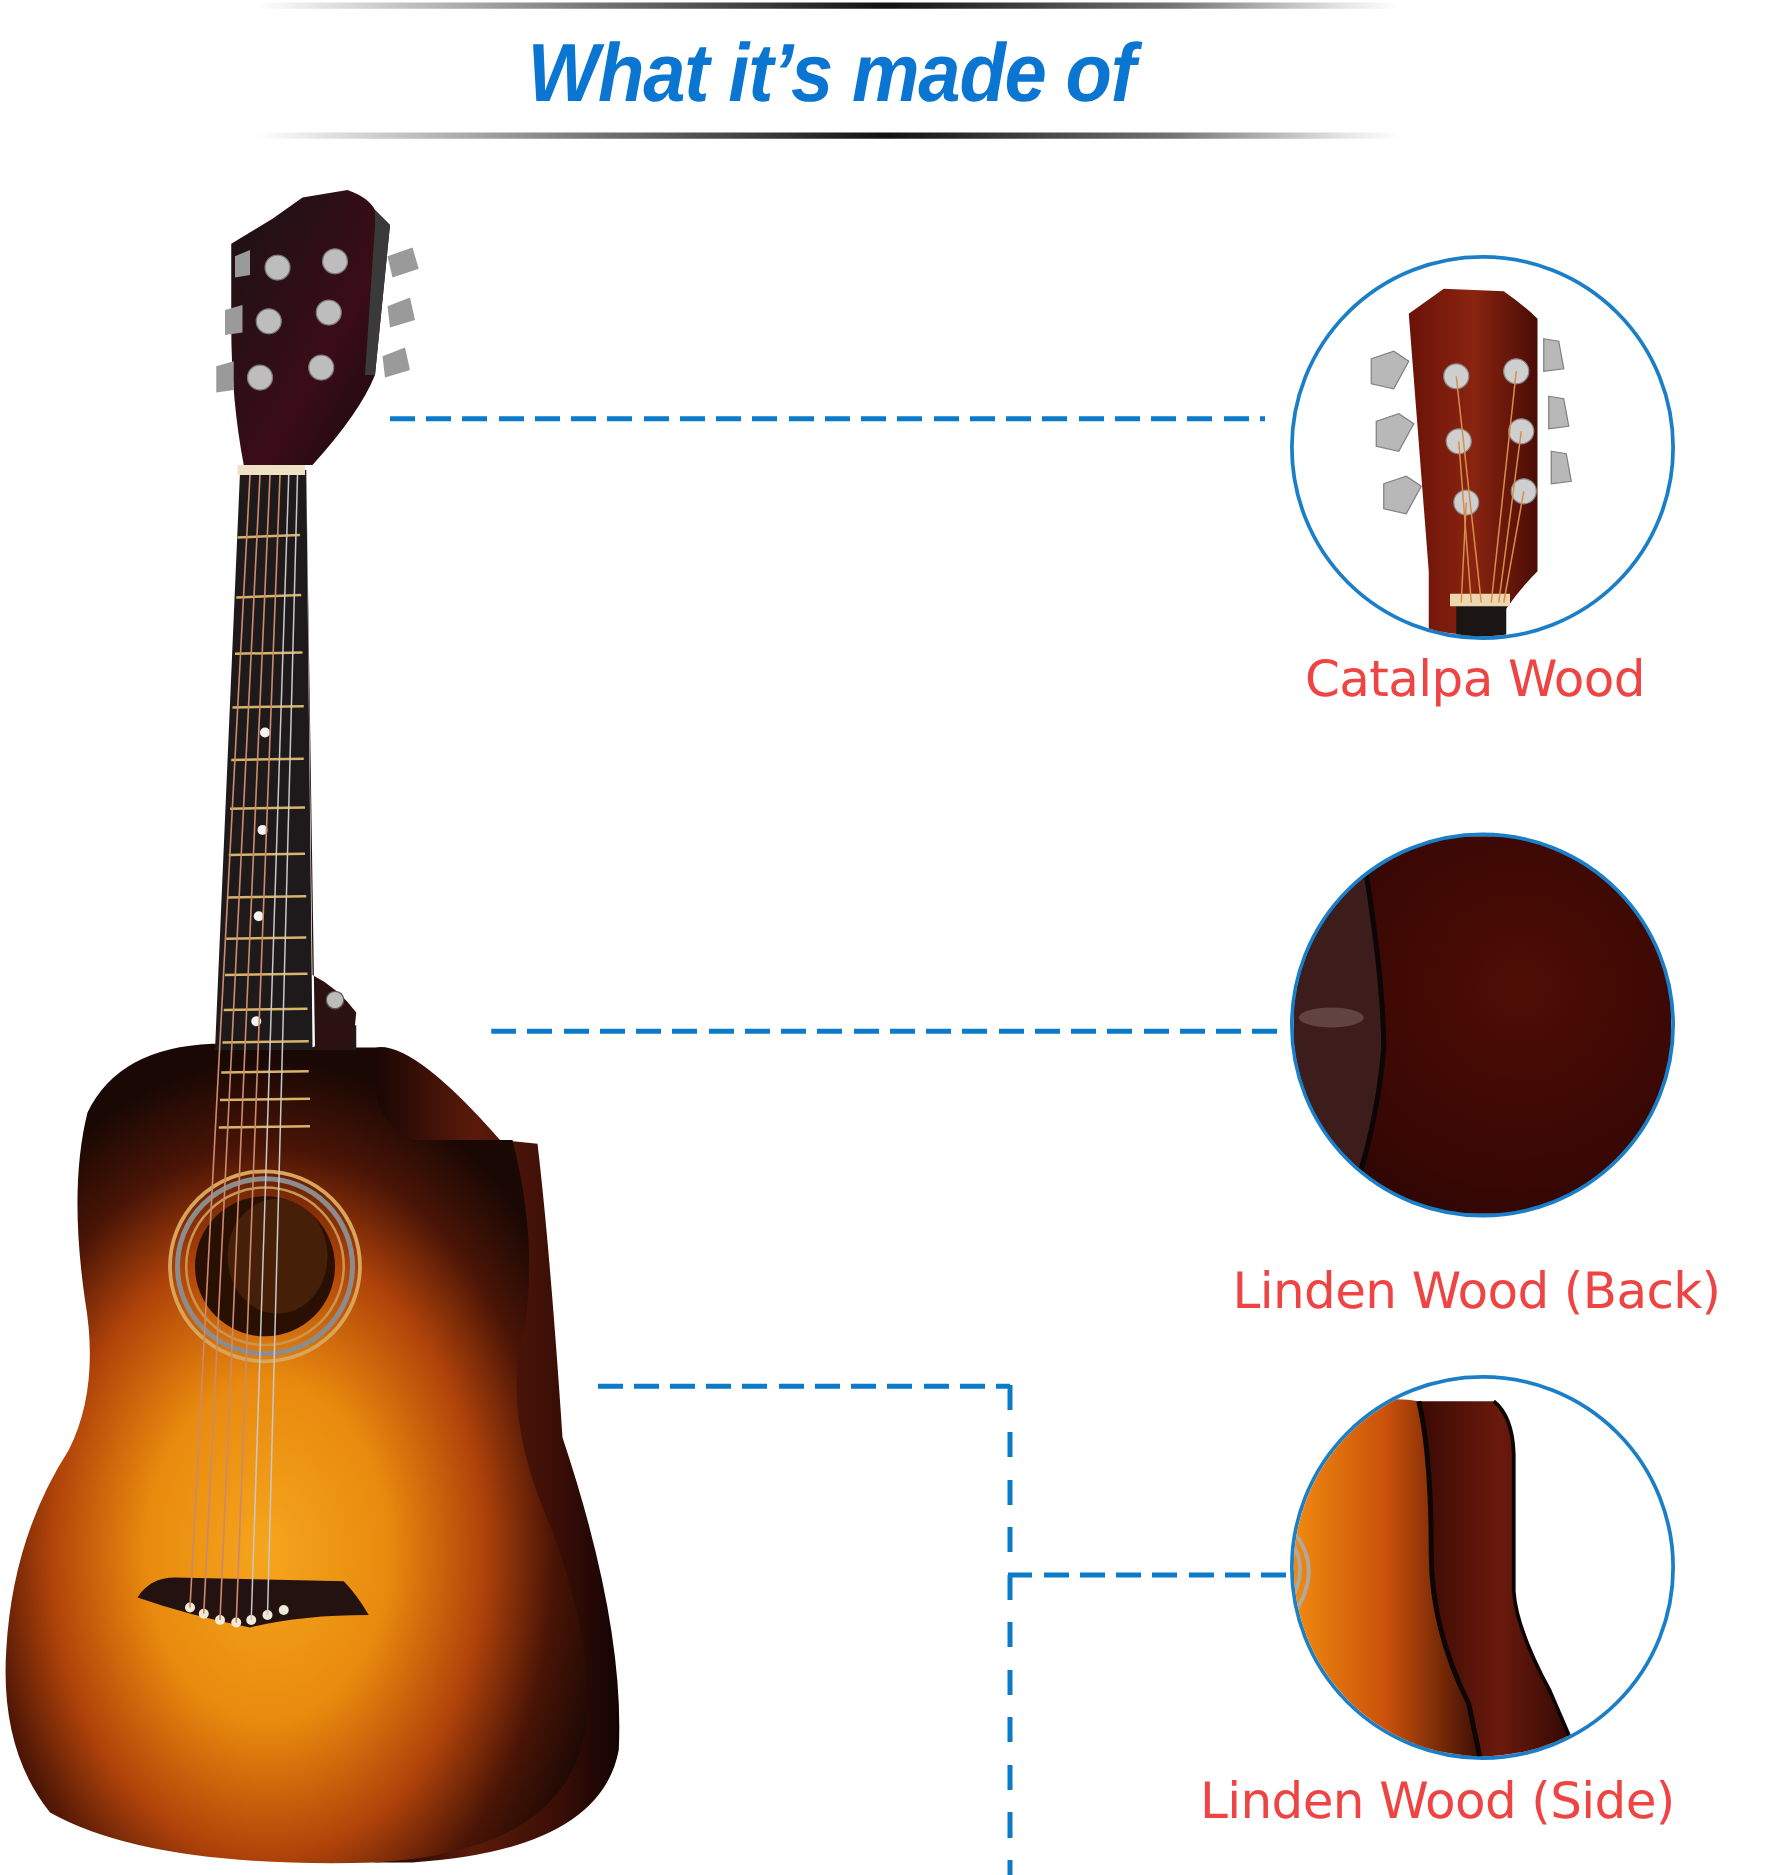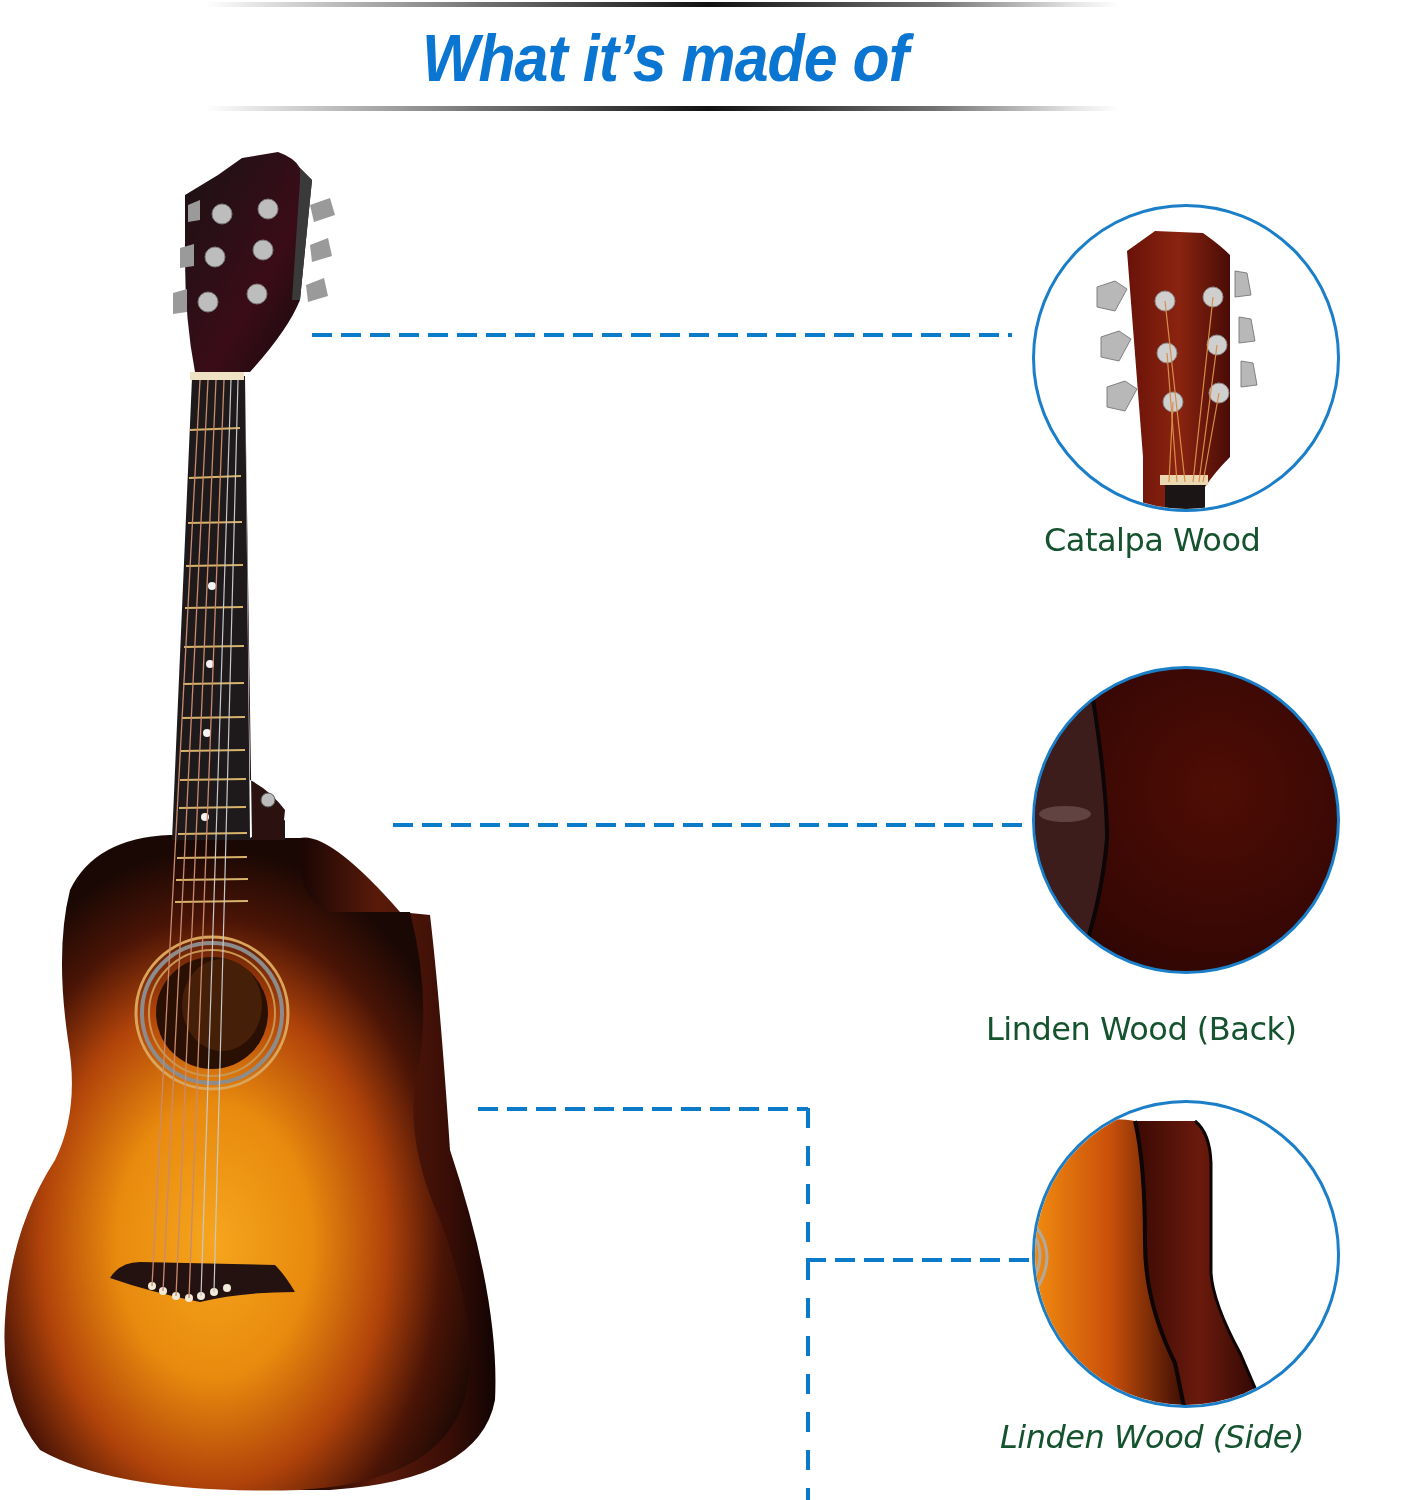--- a/index.html
+++ b/index.html
@@ -30,21 +30,21 @@
   .vdash {
     position: absolute; width: 4px;
     background: repeating-linear-gradient(180deg, #0b7bc9 0 20px, transparent 20px 38px);
   }
 
   .callout { position: absolute; }
   .circle {
     position: absolute; border: 3px solid #1a7fc8; border-radius: 50%; overflow: hidden; background: #fff;
   }
   .label {
-    position: absolute; font-family: "DejaVu Sans", sans-serif; font-size: 32px; color: #14532d;
+    position: absolute; font-family: "DejaVu Sans", sans-serif; font-size: 40px; color: #ef4444;
     white-space: nowrap; letter-spacing: -0.5px;
   }
 </style>
 </head>
 <body>
 
 <div class="rule top"></div>
 <h1 class="title">What it’s made of</h1>
 <div class="rule bottom"></div>
 
@@ -233,14 +233,14 @@
       <path d="M0 40 Q60 10 100 18 Q110 60 110 140 Q110 200 140 260 L150 308 L0 308 Z" fill="url(#burst3)"></path>
       <path d="M100 18 L160 18 Q175 30 176 60 L176 170 Q178 200 205 250 L230 308 L150 308 L140 260 Q110 200 110 140 Q110 60 100 18 Z" fill="url(#side3)"></path>
       <path d="M100 18 Q110 60 110 140 Q110 200 140 260 L150 308" fill="none" stroke="#0e0505" stroke-width="4"></path>
       <path d="M160 18 Q175 30 176 60 L176 170 Q178 200 205 250 L230 308" fill="none" stroke="#0e0505" stroke-width="3"></path>
       <g fill="none" stroke="#b0a9a0" stroke-width="3">
         <path d="M-10 120 Q20 150 -10 190"></path>
         <path d="M-4 118 Q28 152 -4 194"></path>
       </g>
     </svg>
   </div>
-  <div class="label" style="left:1000px; top:1418px;font-style:italic;">Linden Wood (Side)</div>
+  <div class="label" style="left:960px; top:1418px;">Linden Wood (Side)</div>
 </div>
 
 </body></html>

